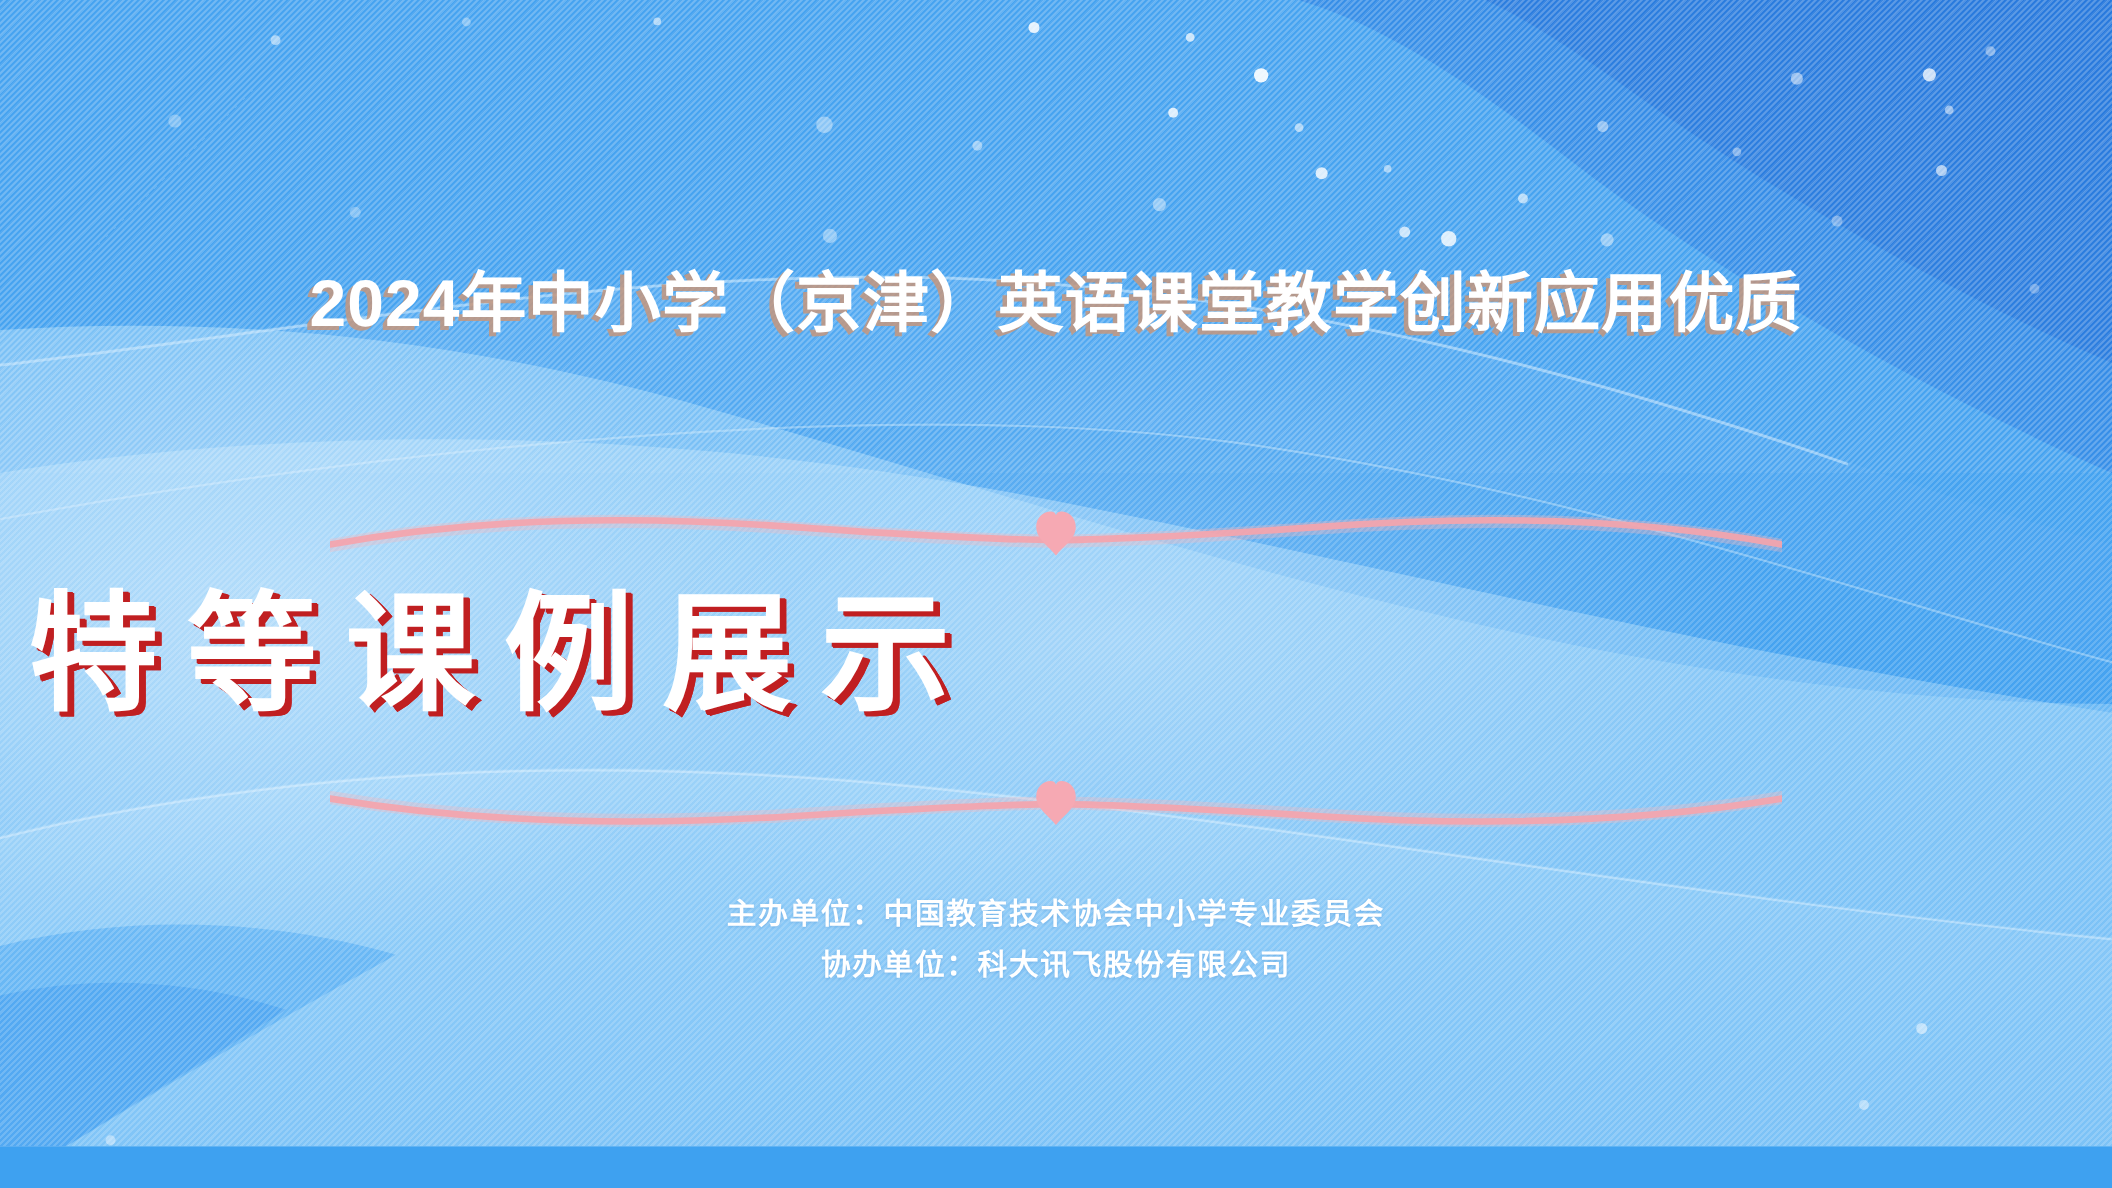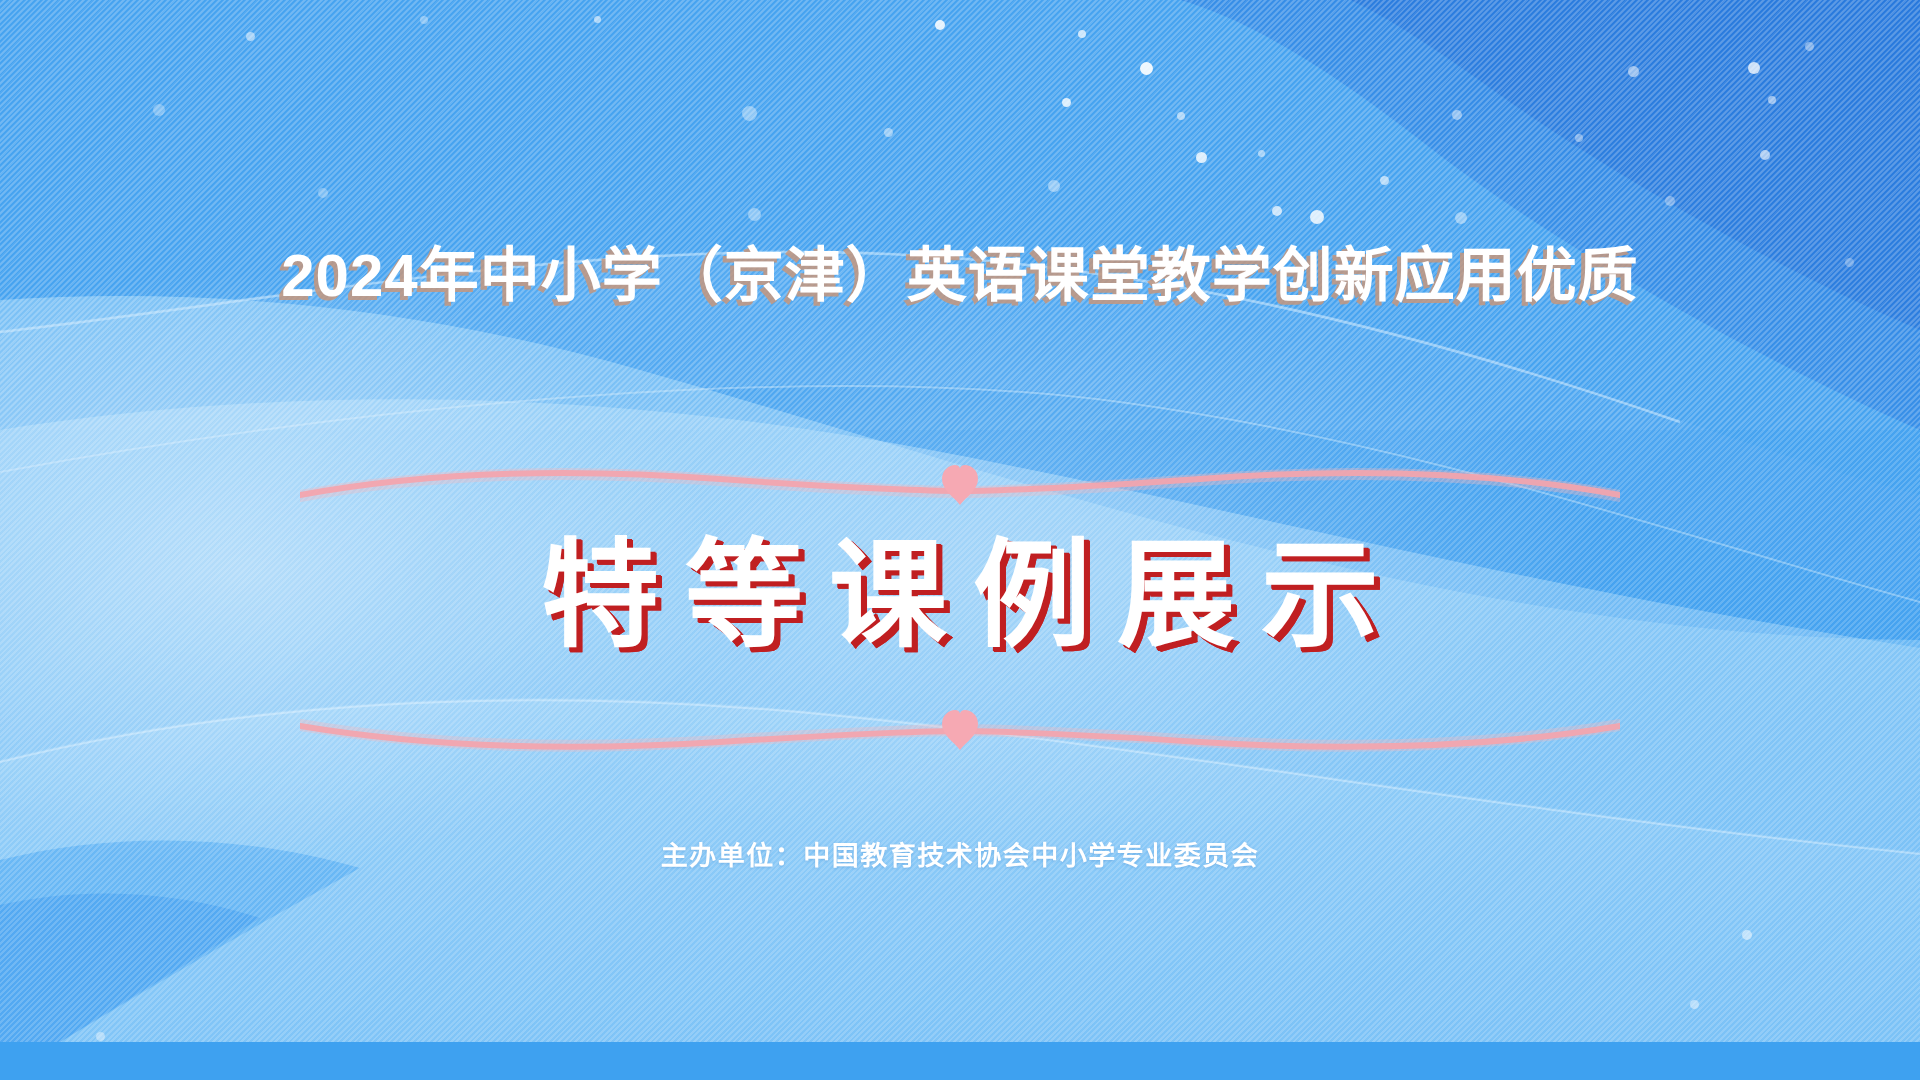--- a/index.html
+++ b/index.html
@@ -95,21 +95,21 @@
     width: 1320px;
     height: 64px;
   }
   .divider-top { top: 455px; }
   .divider-bottom { top: 700px; }
 
   .headline {
     position: absolute;
     left: 0; right: 0;
     top: 528px;
-    text-align: center;
+    text-align: left;
     font-size: 118px;
     font-weight: bold;
     color: #ffffff;
     letter-spacing: 26px;
     text-indent: 26px;
     line-height: 1.15;
     text-shadow:
        6px 5px 0 #c01f21,
        6px 5px 0 #c01f21,
        5px 4px 0 #c01f21;
@@ -123,21 +123,20 @@
     text-align: center;
   }
   .footer-line {
     font-size: 27px;
     font-weight: bold;
     color: #ffffff;
     letter-spacing: 1.5px;
     line-height: 1.72;
     text-shadow: 0 1px 3px rgba(60,130,200,0.35);
     white-space: nowrap;
-    margin-top: 25px;
   }
 </style>
 </head>
 <body>
 
 <div id="poster">
 
   <div class="bg-layer">
 
     <svg class="bg-svg" viewBox="0 0 1920 1080" preserveAspectRatio="none" aria-hidden="true">
@@ -256,16 +255,17 @@
     <svg class="divider divider-bottom" viewBox="0 0 1320 64" preserveAspectRatio="none" aria-hidden="true">
       <path d="M0,26 C120,46 260,52 420,42 C560,33 640,31 660,31 C680,31 760,33 900,42 C1060,52 1200,46 1320,26" stroke="#f49aa4" stroke-width="6" fill="none" stroke-linecap="round" opacity="0.92"></path>
       <path d="M0,25 C120,45 260,51 420,41 C560,32 640,30 660,30 C680,30 760,32 900,41 C1060,51 1200,45 1320,25" stroke="#f7b6bd" stroke-width="12" fill="none" stroke-linecap="round" opacity="0.35"></path>
       <g transform="translate(660,26)">
         <path d="M0,24 C-6,16 -18,9 -18,-2 C-18,-11 -11,-16 -5,-16 C-2,-16 -0.5,-14.5 0,-12.5 C0.5,-14.5 2,-16 5,-16 C11,-16 18,-11 18,-2 C18,9 6,16 0,24 Z" fill="#f6a9b3"></path>
       </g>
     </svg>
 
     <div class="footer-block">
       <div class="footer-line">主办单位：中国教育技术协会中小学专业委员会</div>
+      <div class="footer-line">协办单位：科大讯飞股份有限公司</div>
     </div>
 
   </div>
 </div>
 
 </body></html>

